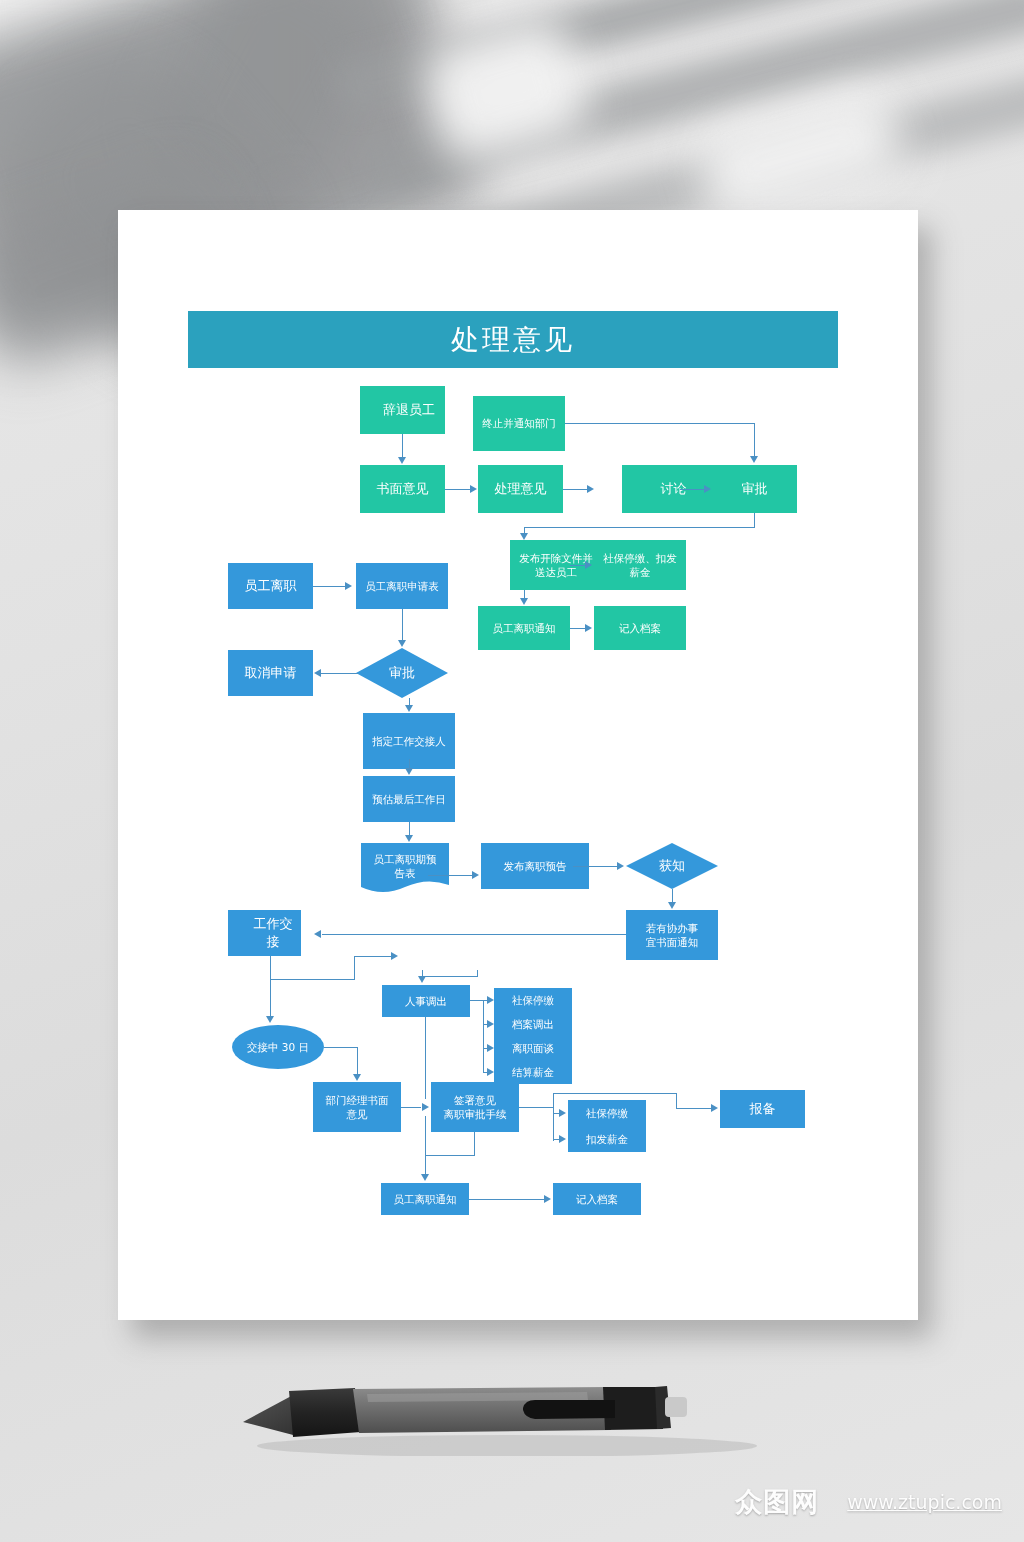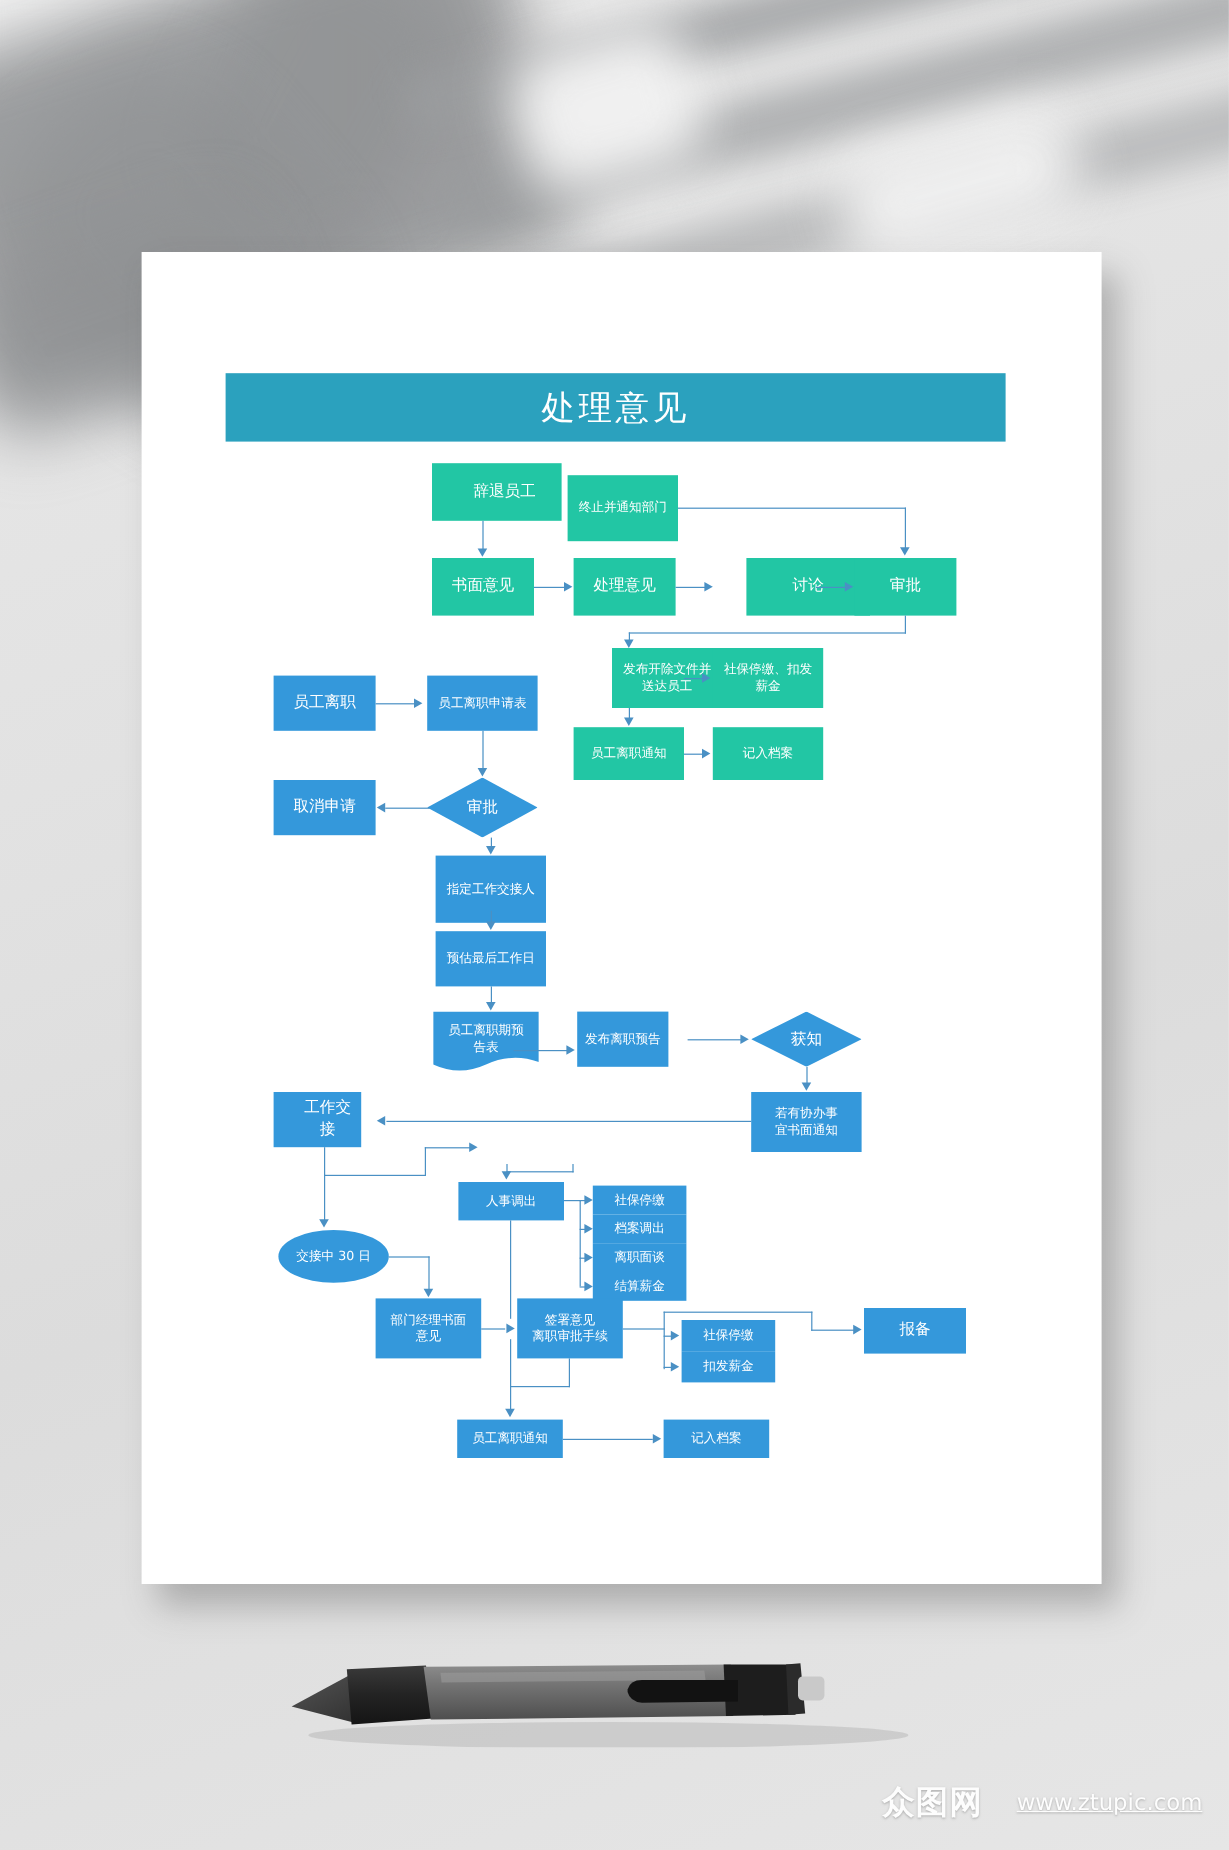--- a/index.html
+++ b/index.html
@@ -83,21 +83,21 @@
   <div class="slat" style="left:390px;top:150px;width:700px;height:50px;transform:rotate(-14deg);opacity:.55;"></div>
   <div class="shadowblob" style="left:-30px;top:200px;width:260px;height:140px;border-radius:40px;transform:rotate(-20deg);opacity:.5;"></div>
   <div class="lightblob" style="left:430px;top:30px;width:150px;height:120px;border-radius:30px;transform:rotate(-16deg);"></div>
   <div class="lightblob" style="left:700px;top:110px;width:200px;height:90px;border-radius:30px;transform:rotate(-16deg);"></div>
 </div>
 
 <div id="paper">
 
   <div id="title-banner">处理意见</div>
 
-  <div class="node green mid" style="left:242px;top:176px;width:108px;height:48px;padding-left:16px;">
+  <div class="node green mid" style="left:242px;top:176px;width:85px;height:48px;padding-left:16px;">
     <span>辞退员工</span>
   </div>
 
   <div class="node green sm" style="left:355px;top:186px;width:92px;height:55px;">
     <span>终止并通知部门</span>
   </div>
 
   <div class="node green mid" style="left:242px;top:255px;width:85px;height:48px;">
     <span>书面意见</span>
   </div>
@@ -190,21 +190,21 @@
       <path d="M0,0 H88 V42 Q66,34 44,44 Q22,54 0,44 Z" fill="#3498db"></path>
     </svg>
     <div class="dtext">
       <span style="display:block;">
         <span>员工离职期预</span><br>
         <span>告表</span>
       </span>
     </div>
   </div>
 
-  <div class="node blue sm" style="left:363px;top:633px;width:76px;height:46px;">
+  <div class="node blue sm" style="left:363px;top:633px;width:108px;height:46px;">
     <span>发布离职预告</span>
   </div>
 
   <div class="diamond" style="left:508px;top:633px;width:92px;height:46px;">
     <div class="dshape"></div>
     <div class="dlabel">获知</div>
   </div>
 
   <div class="node blue sm" style="left:508px;top:700px;width:92px;height:50px;flex-direction:column;">
     <span>若有协办事</span>

